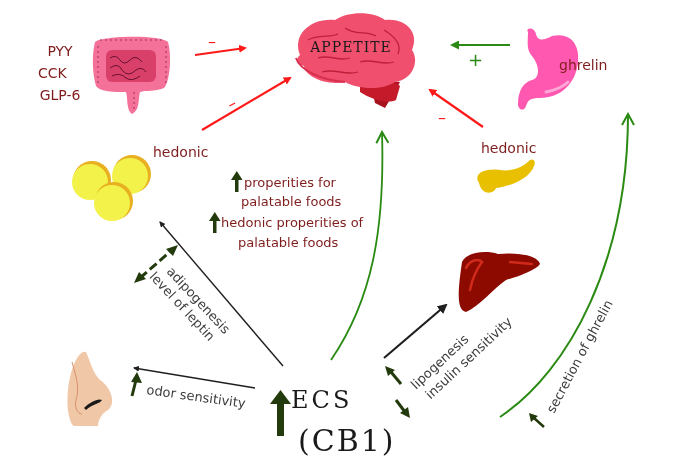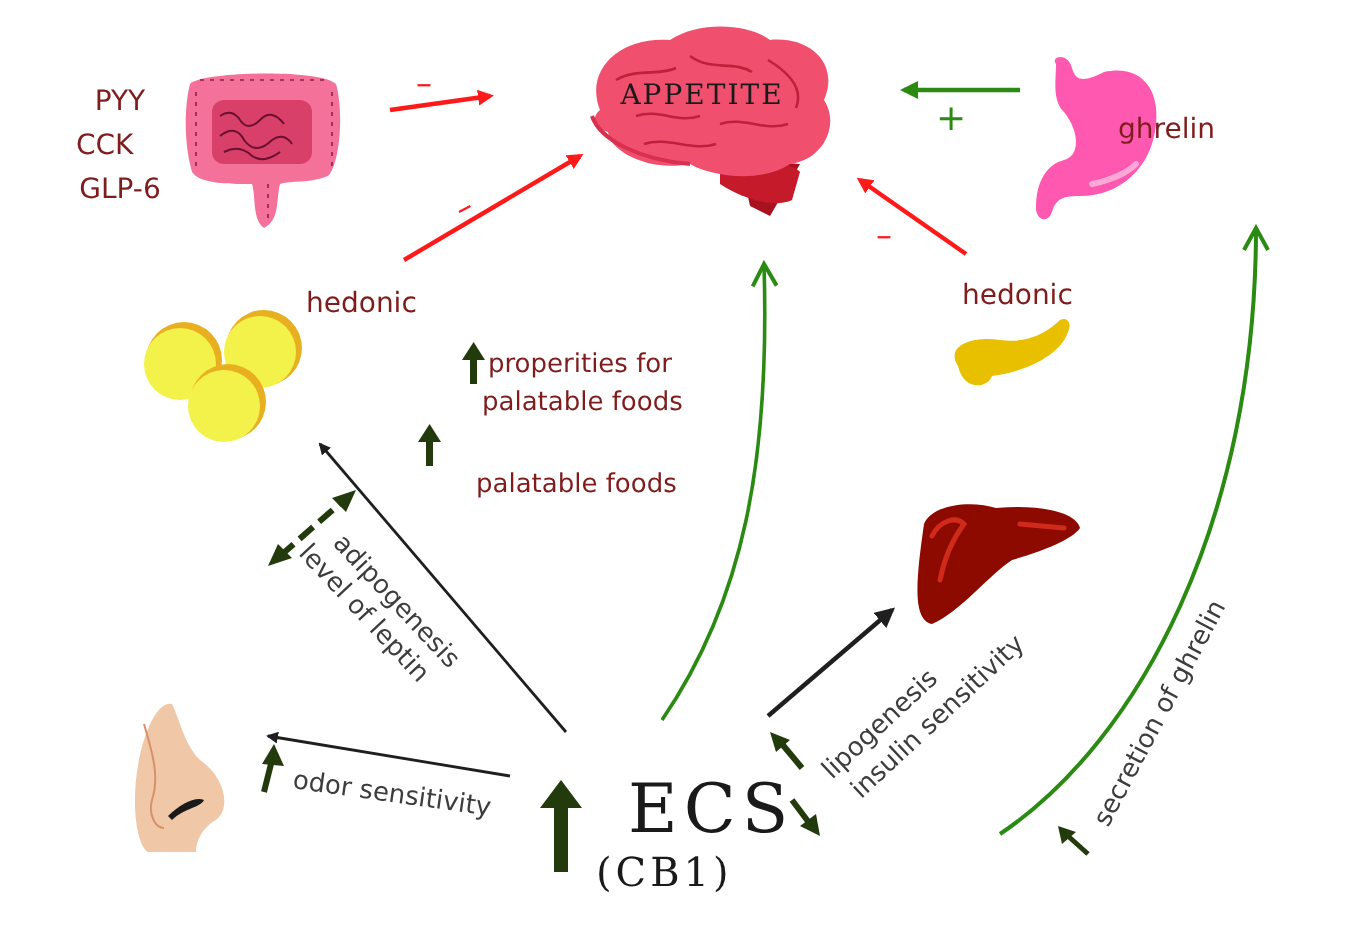--- a/index.html
+++ b/index.html
@@ -149,18 +149,19 @@
 
   
   <div class="sign" style="left:208px; top:34px; color:#ff1a1a;">–</div>
   <div class="sign" style="left:228px; top:96px; color:#ff1a1a; transform:rotate(-28deg);">–</div>
   <div class="sign" style="left:438px; top:110px; color:#ff1a1a;">–</div>
   <div class="sign" style="left:468px; top:51px; color:#2a8a12; font-size:18px;">+</div>
 
   
   <div class="lbl" style="left:244px; top:176px; font-size:13px;">properities for</div>
   <div class="lbl" style="left:241px; top:195px; font-size:13px;">palatable foods</div>
+  <div class="lbl" style="left:221px; top:216px; font-size:13px;">hedonic properities of</div>
   <div class="lbl" style="left:238px; top:236px; font-size:13px;">palatable foods</div>
 
   
-  <div class="lbl-ser" style="left:314px; top:388px; font-size:34px; letter-spacing:3px;">ECS</div>
-  <div class="lbl-ser" style="left:298px; top:426px; font-size:20px; letter-spacing:2px;">(CB1)</div>
+  <div class="lbl-ser" style="left:291px; top:388px; font-size:24px; letter-spacing:3px;">ECS</div>
+  <div class="lbl-ser" style="left:298px; top:426px; font-size:30px; letter-spacing:2px;">(CB1)</div>
 </div>
 
 </body></html>

